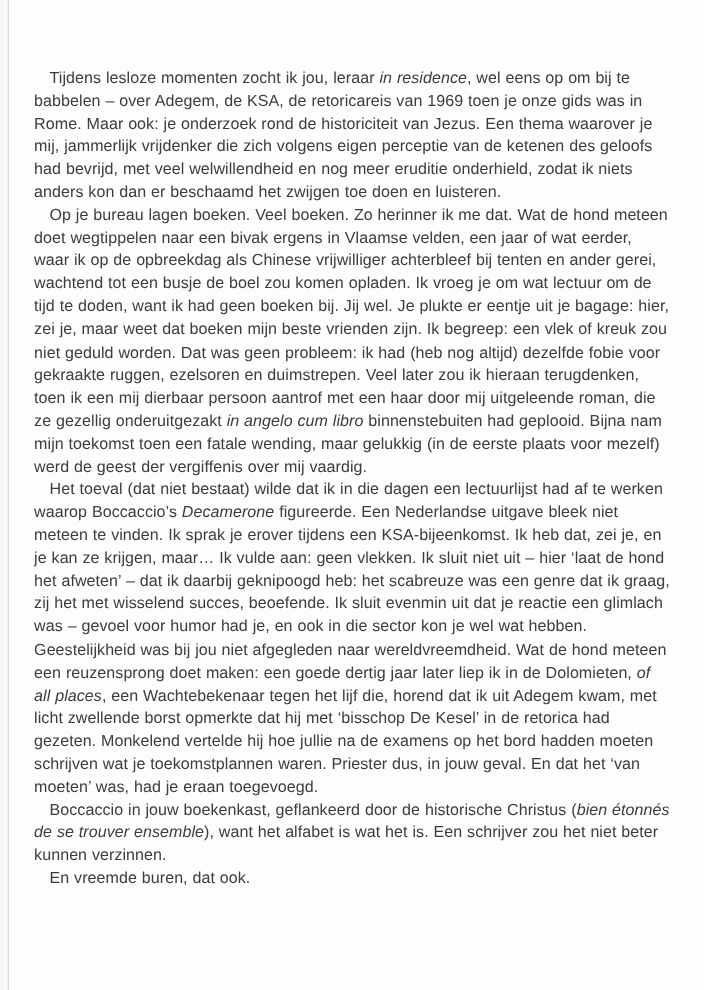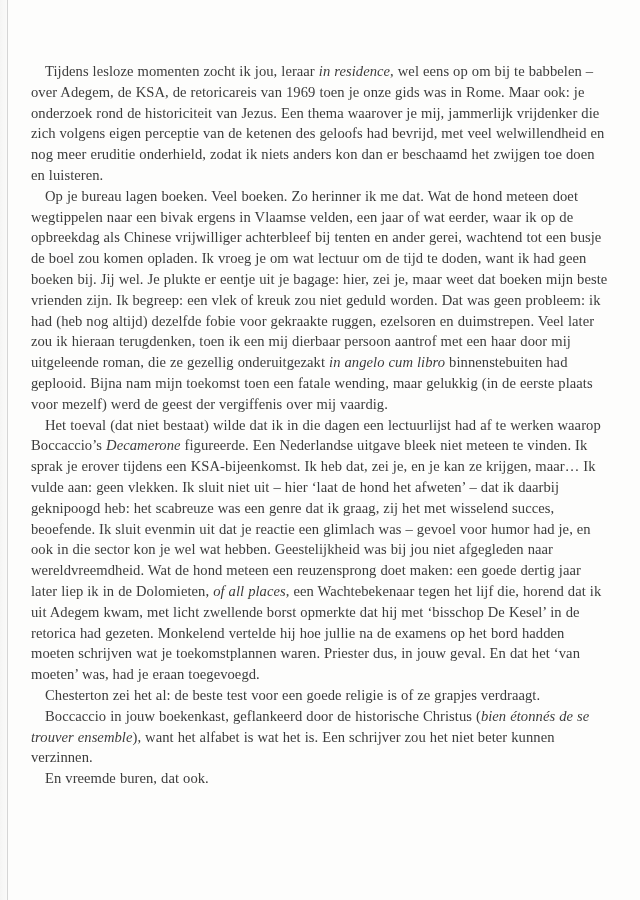--- a/index.html
+++ b/index.html
@@ -6,21 +6,21 @@
     margin: 0;
     padding: 0;
     background: #ffffff;
   }
   .page {
     position: relative;
     width: 640px;
     height: 900px;
     background: #fdfdfc;
     overflow: hidden;
-    font-family: Liberation Serif, serif;
+    font-family: Liberation Sans, sans-serif;
   }
   
   .scan-edge {
     position: absolute;
     left: 7px;
     top: 0;
     bottom: 0;
     width: 1px;
     background: rgba(110, 110, 110, 0.28);
   }
@@ -55,17 +55,16 @@
 </head>
 <body>
 
 <div class="page" style="background: rgb(253, 253, 252);">
   <div class="scan-edge-shade"></div>
   <div class="scan-edge"></div>
   <div class="text-block" style="color: rgb(60, 60, 60);">
       <p><span>Tijdens lesloze momenten zocht ik jou, leraar </span><i>in residence</i><span>, wel eens op om bij te babbelen – over Adegem, de KSA, de retoricareis van 1969 toen je onze gids was in Rome. Maar ook: je onderzoek rond de historiciteit van Jezus. Een thema waarover je mij, jammerlijk vrijdenker die zich volgens eigen perceptie van de ketenen des geloofs had bevrijd, met veel welwillendheid en nog meer eruditie onderhield, zodat ik niets anders kon dan er beschaamd het zwijgen toe doen en luisteren.</span></p>
       <p><span>Op je bureau lagen boeken. Veel boeken. Zo herinner ik me dat. Wat de hond meteen doet wegtippelen naar een bivak ergens in Vlaamse velden, een jaar of wat eerder, waar ik op de opbreekdag als Chinese vrijwilliger achterbleef bij tenten en ander gerei, wachtend tot een busje de boel zou komen opladen. Ik vroeg je om wat lectuur om de tijd te doden, want ik had geen boeken bij. Jij wel. Je plukte er eentje uit je bagage: hier, zei je, maar weet dat boeken mijn beste vrienden zijn. Ik begreep: een vlek of kreuk zou niet geduld worden. Dat was geen probleem: ik had (heb nog altijd) dezelfde fobie voor gekraakte ruggen, ezelsoren en duimstrepen. Veel later zou ik hieraan terugdenken, toen ik een mij dierbaar persoon aantrof met een haar door mij uitgeleende roman, die ze gezellig onderuitgezakt </span><i>in angelo cum libro</i><span> binnenstebuiten had geplooid. Bijna nam mijn toekomst toen een fatale wending, maar gelukkig (in de eerste plaats voor mezelf) werd de geest der vergiffenis over mij vaardig.</span></p>
       <p><span>Het toeval (dat niet bestaat) wilde dat ik in die dagen een lectuurlijst had af te werken waarop Boccaccio’s </span><i>Decamerone</i><span> figureerde. Een Nederlandse uitgave bleek niet meteen te vinden. Ik sprak je erover tijdens een KSA-bijeenkomst. Ik heb dat, zei je, en je kan ze krijgen, maar… Ik vulde aan: geen vlekken. Ik sluit niet uit – hier ‘laat de hond het afweten’ – dat ik daarbij geknipoogd heb: het scabreuze was een genre dat ik graag, zij het met wisselend succes, beoefende. Ik sluit evenmin uit dat je reactie een glimlach was – gevoel voor humor had je, en ook in die sector kon je wel wat hebben. Geestelijkheid was bij jou niet afgegleden naar wereldvreemdheid. Wat de hond meteen een reuzensprong doet maken: een goede dertig jaar later liep ik in de Dolomieten, </span><i>of all places</i><span>, een Wachtebekenaar tegen het lijf die, horend dat ik uit Adegem kwam, met licht zwellende borst opmerkte dat hij met ‘bisschop De Kesel’ in de retorica had gezeten. Monkelend vertelde hij hoe jullie na de examens op het bord hadden moeten schrijven wat je toekomstplannen waren. Priester dus, in jouw geval. En dat het ‘van moeten’ was, had je eraan toegevoegd.</span></p>
-      <p><span>Chesterton zei het al: de beste test voor een goede religie is of ze grapjes verdraagt.</span></p>
       <p><span>Boccaccio in jouw boekenkast, geflankeerd door de historische Christus (</span><i>bien étonnés de se trouver ensemble</i><span>), want het alfabet is wat het is. Een schrijver zou het niet beter kunnen verzinnen.</span></p>
       <p><span>En vreemde buren, dat ook.</span></p>
     </div>
 </div>
 
 </body></html>

